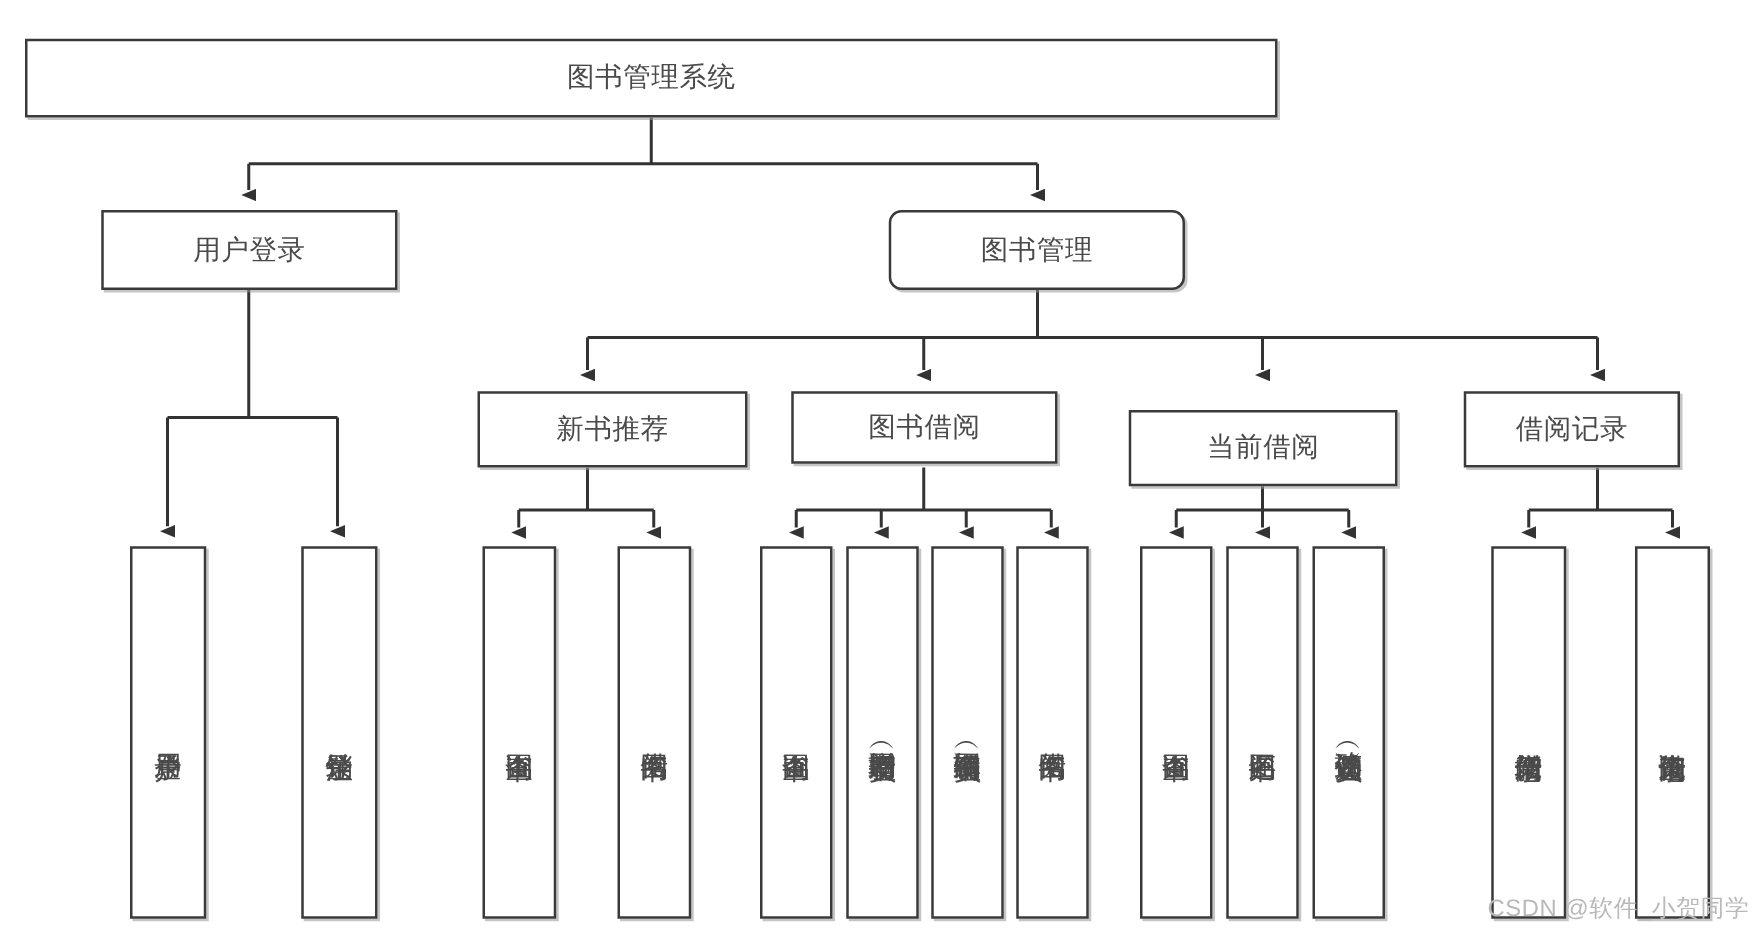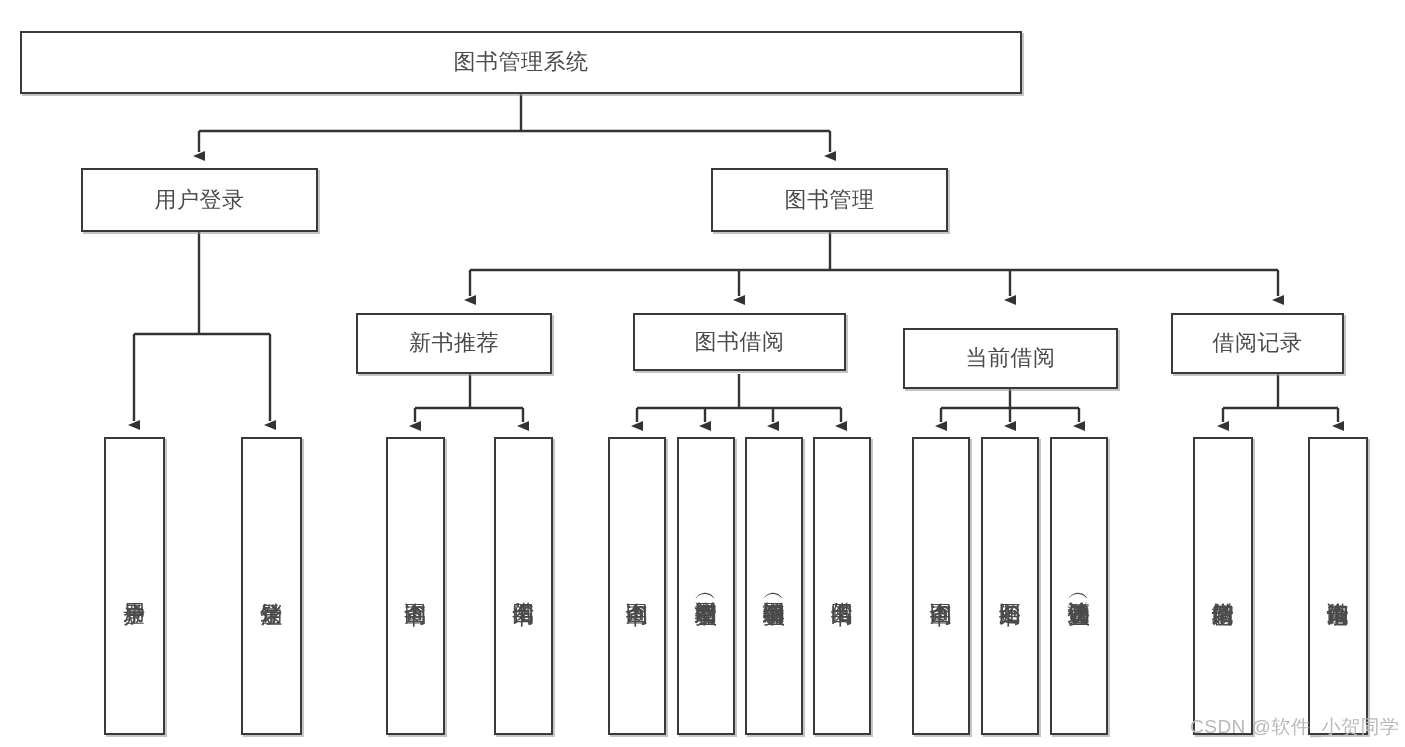--- a/index.html
+++ b/index.html
@@ -124,25 +124,25 @@
   </svg>
 
   <div class="node horiz" style="left:20px; top:11px; width:1002px; height:63px;margin-top:20px;">
     <span class="label">图书管理系统</span>
   </div>
 
   <div class="node horiz" style="left:81px; top:168px; width:237px; height:64px;">
     <span class="label">用户登录</span>
   </div>
 
-  <div class="node horiz" style="left:711px; top:168px; width:237px; height:64px;">
+  <div class="node horiz" style="left:711px; top:168px; width:237px; height:64px;border-radius:10px;">
     <span class="label">图书管理</span>
   </div>
 
-  <div class="node horiz" style="left:356px; top:313px; width:196px; height:61px;">
+  <div class="node horiz" style="left:382px; top:313px; width:216px; height:61px;">
     <span class="label">新书推荐</span>
   </div>
 
   <div class="node horiz" style="left:633px; top:313px; width:213px; height:58px;">
     <span class="label">图书借阅</span>
   </div>
 
   <div class="node horiz" style="left:903px; top:328px; width:215px; height:61px;">
     <span class="label">当前借阅</span>
   </div>

